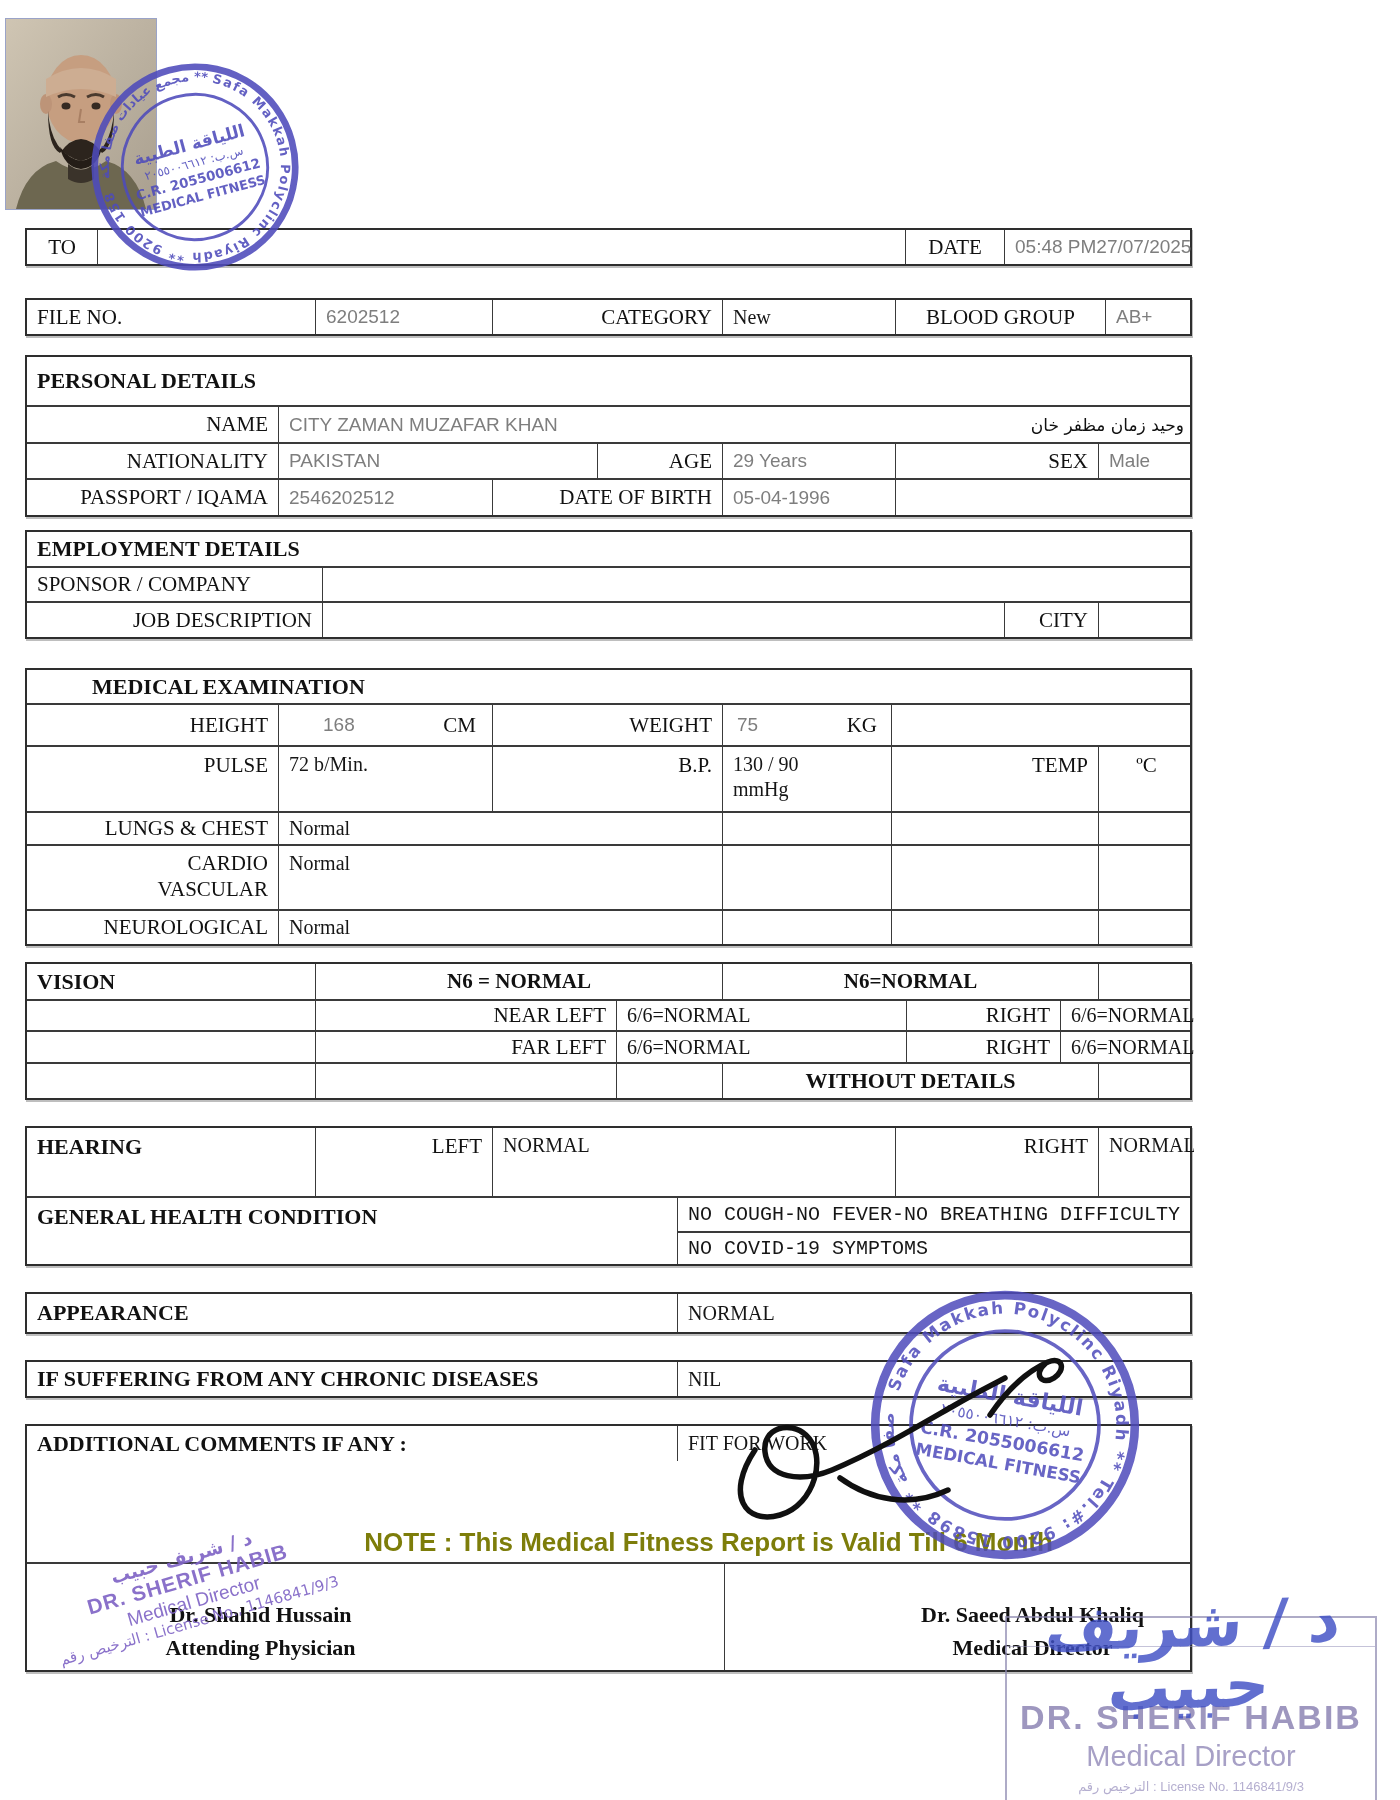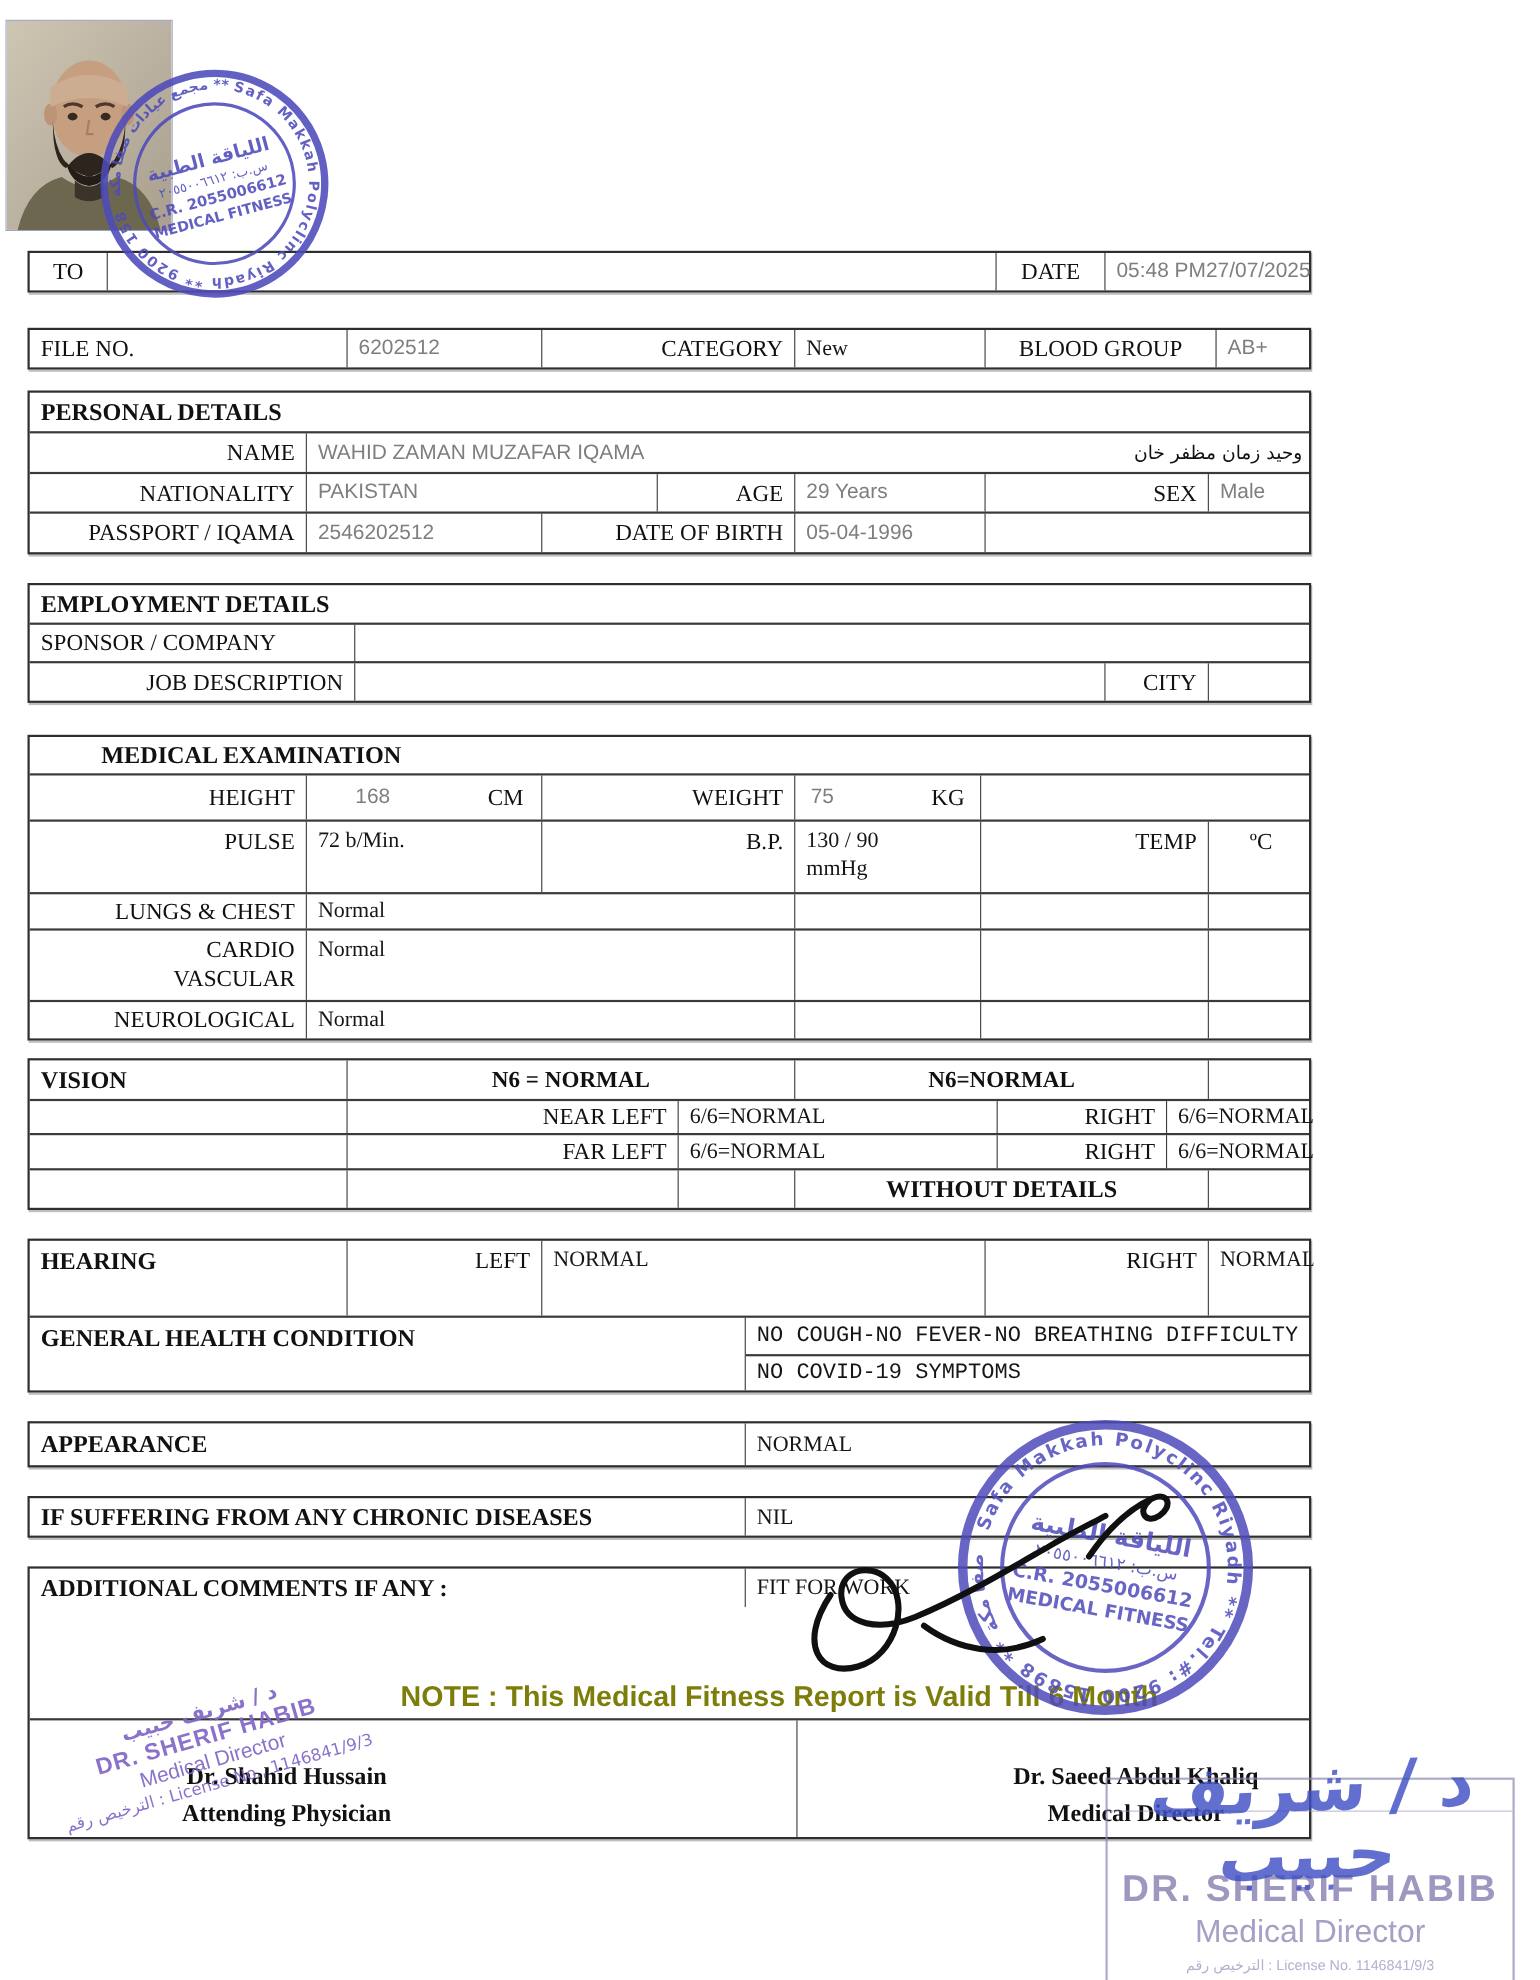--- a/index.html
+++ b/index.html
@@ -125,27 +125,27 @@
       <div class="cell lab-l" style="flex:0 0 288px;">FILE NO.</div>
       <div class="cell val" style="flex:0 0 177px;">6202512</div>
       <div class="cell lab" style="flex:0 0 230px;">CATEGORY</div>
       <div class="cell sval" style="flex:0 0 173px;">New</div>
       <div class="cell lab-c" style="flex:0 0 210px;">BLOOD GROUP</div>
       <div class="cell val" style="flex:0 0 89px;">AB+</div>
     </div>
   </div>
 
   <div class="tbl" id="personal">
-    <div class="row" style="height:35px;">
+    <div class="row" style="height:48px;">
       <div class="cell sect nob" style="flex:1;">PERSONAL DETAILS</div>
     </div>
     <div class="row" style="height:37px;">
       <div class="cell lab" style="flex:0 0 251px;">NAME</div>
       <div class="cell" style="flex:0 0 916px;justify-content:space-between;">
-        <span class="val">WAHID ZAMAN MUZAFAR IQAMA</span>
+        <span class="val">CITY ZAMAN MUZAFAR KHAN</span>
         <span style="font-family:'DejaVu Sans',sans-serif;font-size:17px;">وحيد زمان مظفر خان</span>
       </div>
     </div>
     <div class="row" style="height:36px;">
       <div class="cell lab" style="flex:0 0 251px;">NATIONALITY</div>
       <div class="cell val" style="flex:0 0 319px;">PAKISTAN</div>
       <div class="cell lab" style="flex:0 0 125px;">AGE</div>
       <div class="cell val" style="flex:0 0 173px;">29 Years</div>
       <div class="cell lab" style="flex:0 0 203px;">SEX</div>
       <div class="cell val" style="flex:0 0 96px;">Male</div>

